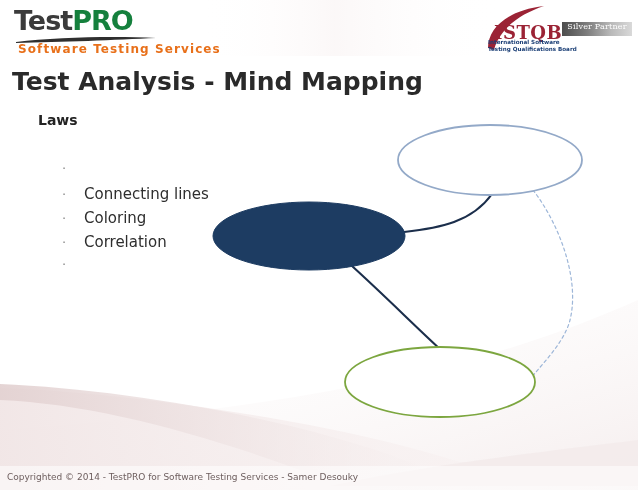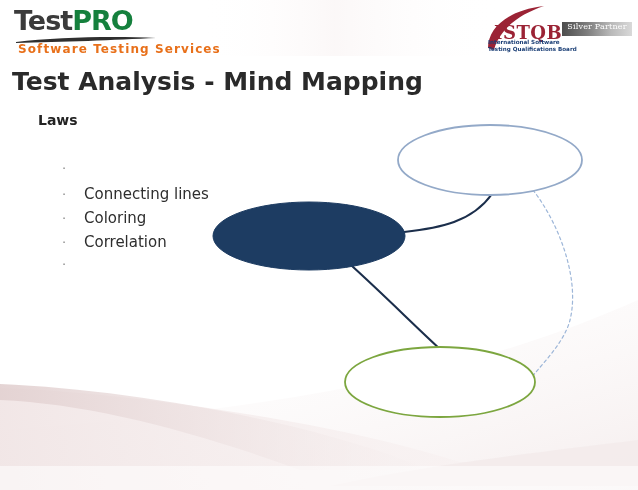--- a/index.html
+++ b/index.html
@@ -218,14 +218,15 @@
 
     <path id="connector-center-to-green" d="M352,266 C385,296 415,326 440,349" fill="none" stroke="#1b2e4b" stroke-width="2.1" stroke-linecap="round"></path>
 
     <ellipse id="branch-node-blue" cx="490" cy="160" rx="92" ry="35" fill="#ffffff" stroke="#93a9c8" stroke-width="1.8"></ellipse>
 
     <ellipse id="branch-node-green" cx="440" cy="382" rx="95" ry="35" fill="#ffffff" stroke="#7ca63f" stroke-width="1.8"></ellipse>
 
     <ellipse id="center-node" cx="309" cy="236" rx="96" ry="34" fill="#1d3c62" stroke="#1d3c62" stroke-width="1"></ellipse>
   </svg>
 
+  <div class="footer-text">Copyrighted © 2014 - TestPRO for Software Testing Services - Samer Desouky</div>
 
 </div>
 
 </body></html>

